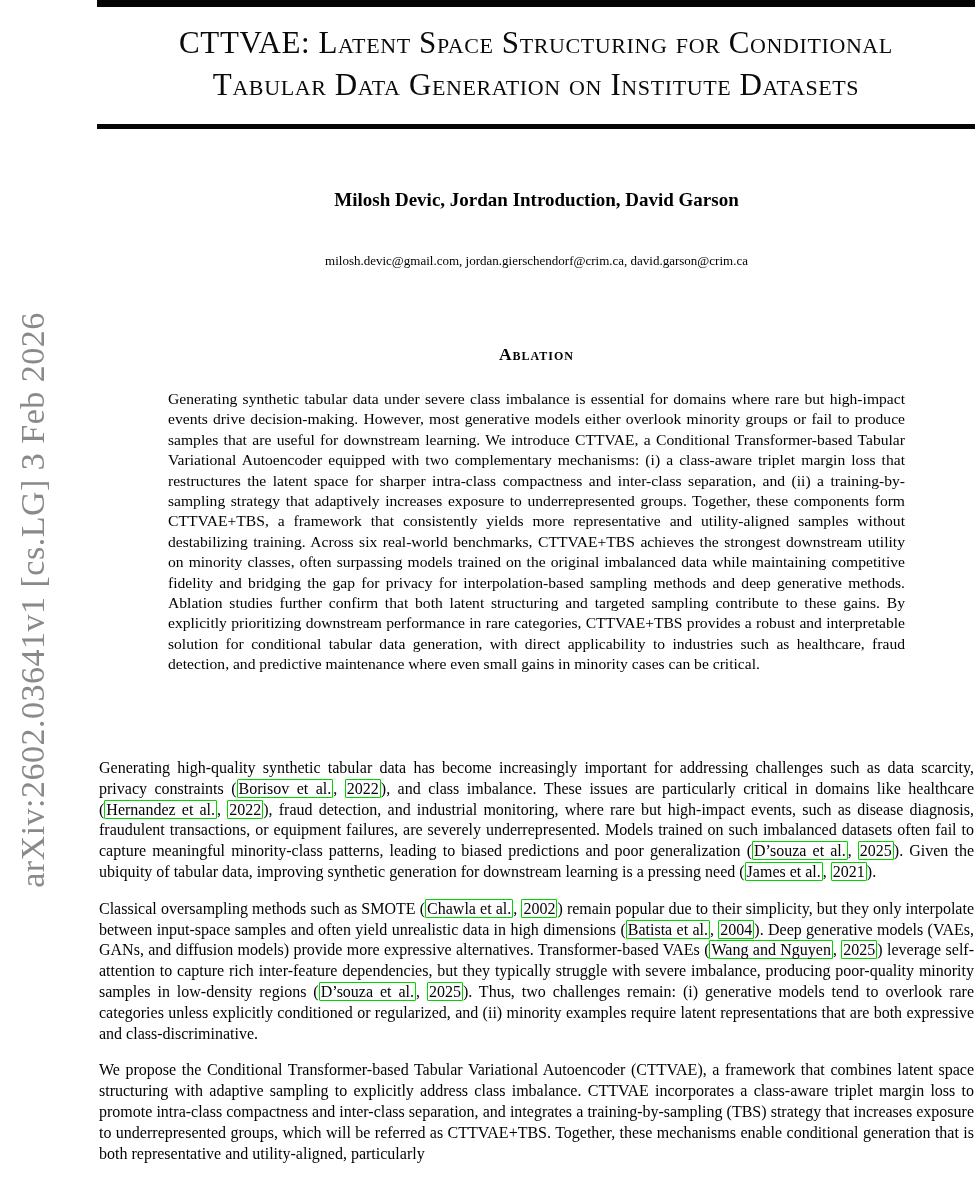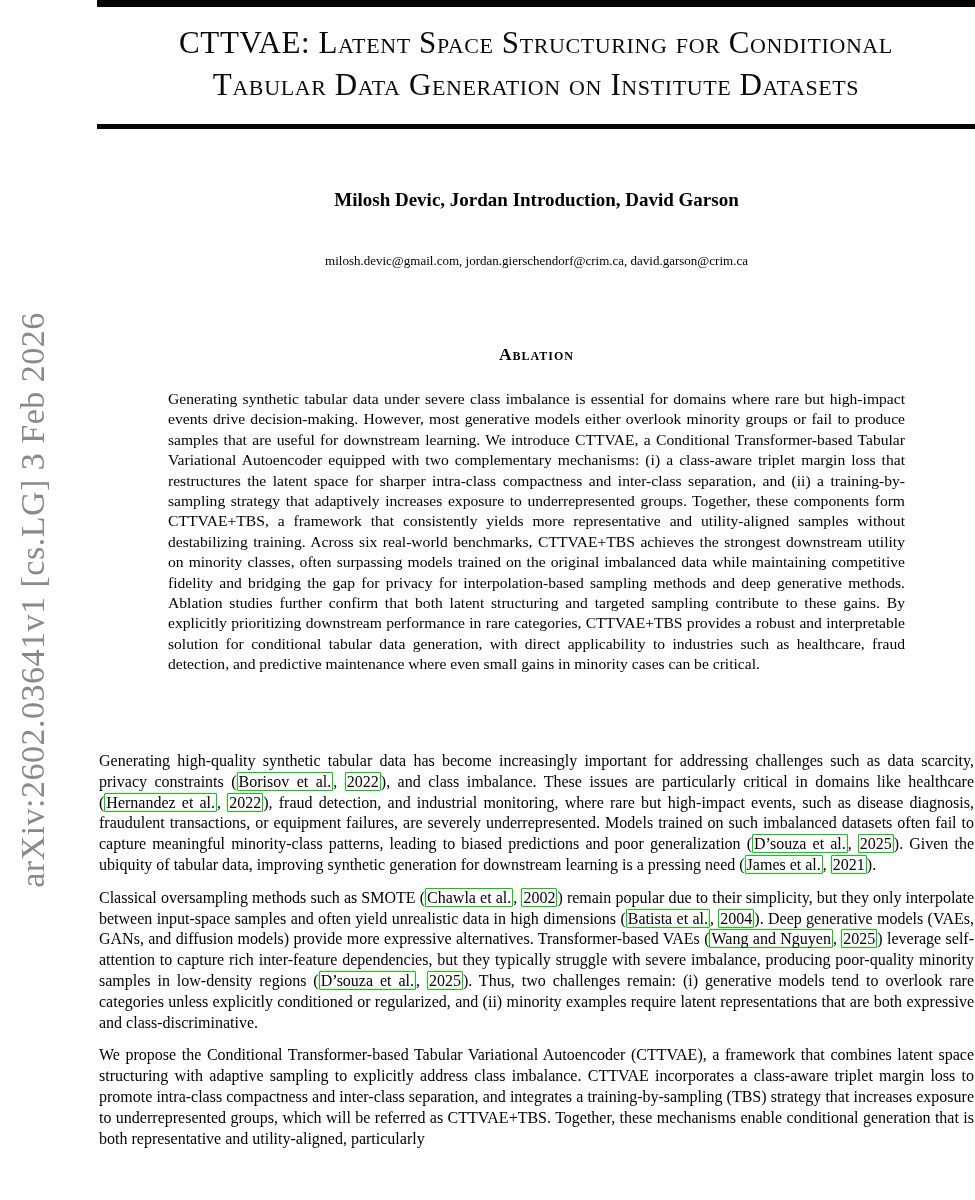--- a/index.html
+++ b/index.html
@@ -63,21 +63,21 @@
   }
 
   .main { position: absolute; left: 99px; top: 742px; width: 875px; }
   .sec-heading {
     margin: 0 0 27px 0;
     font-size: 19.5px;
     font-weight: bold;
   }
   .sec-num { display: inline-block; margin-right: 15px; }
   .para {
-    margin: 9px 0 12px 0;
+    margin: 16px 0 12px 0;
     font-size: 16px;
     line-height: 20.8px;
     text-align: justify;
   }
   .cite {
     border: 1.5px solid #00d300;
     padding: 0 1px;
     border-radius: 1px;
   }
 </style>

